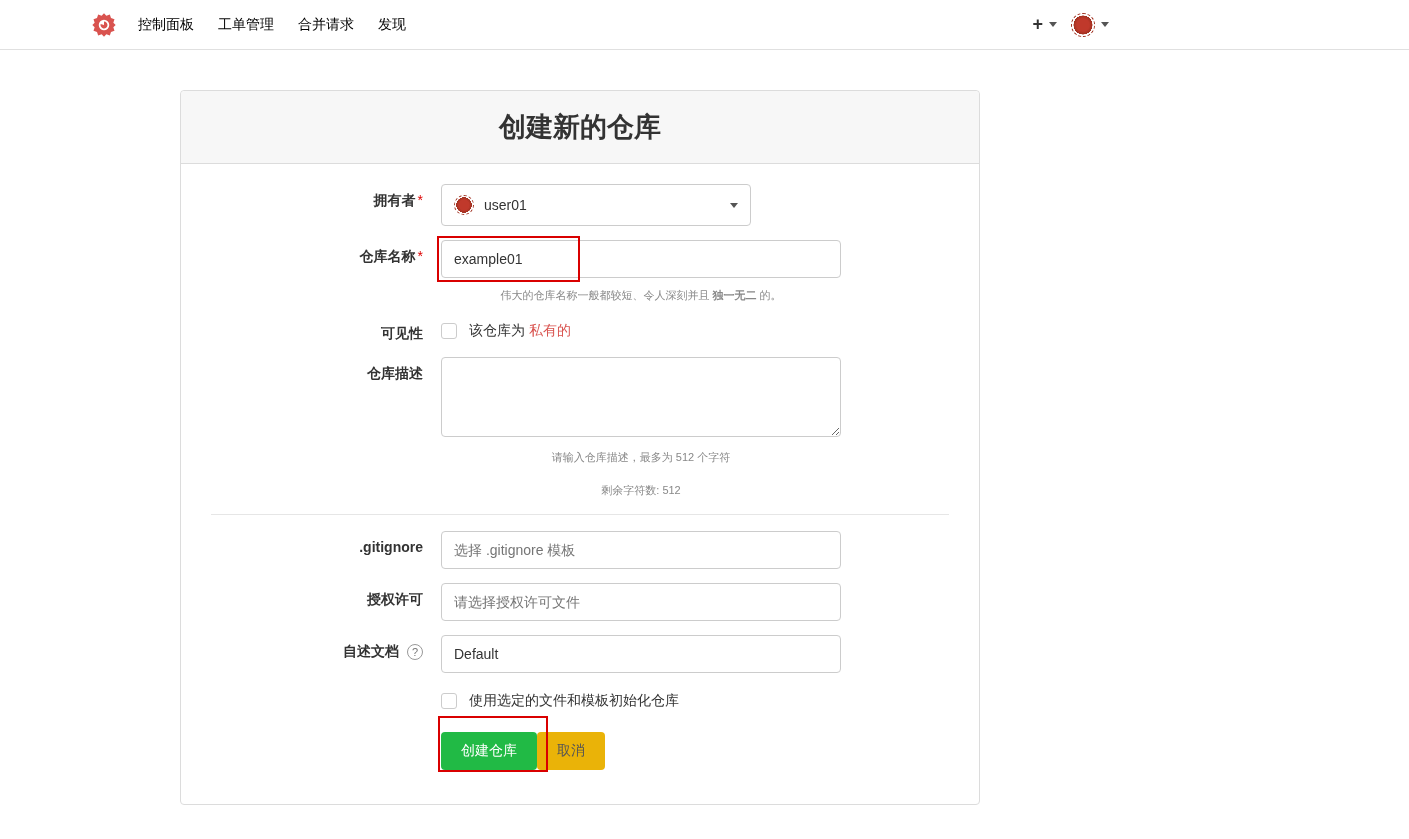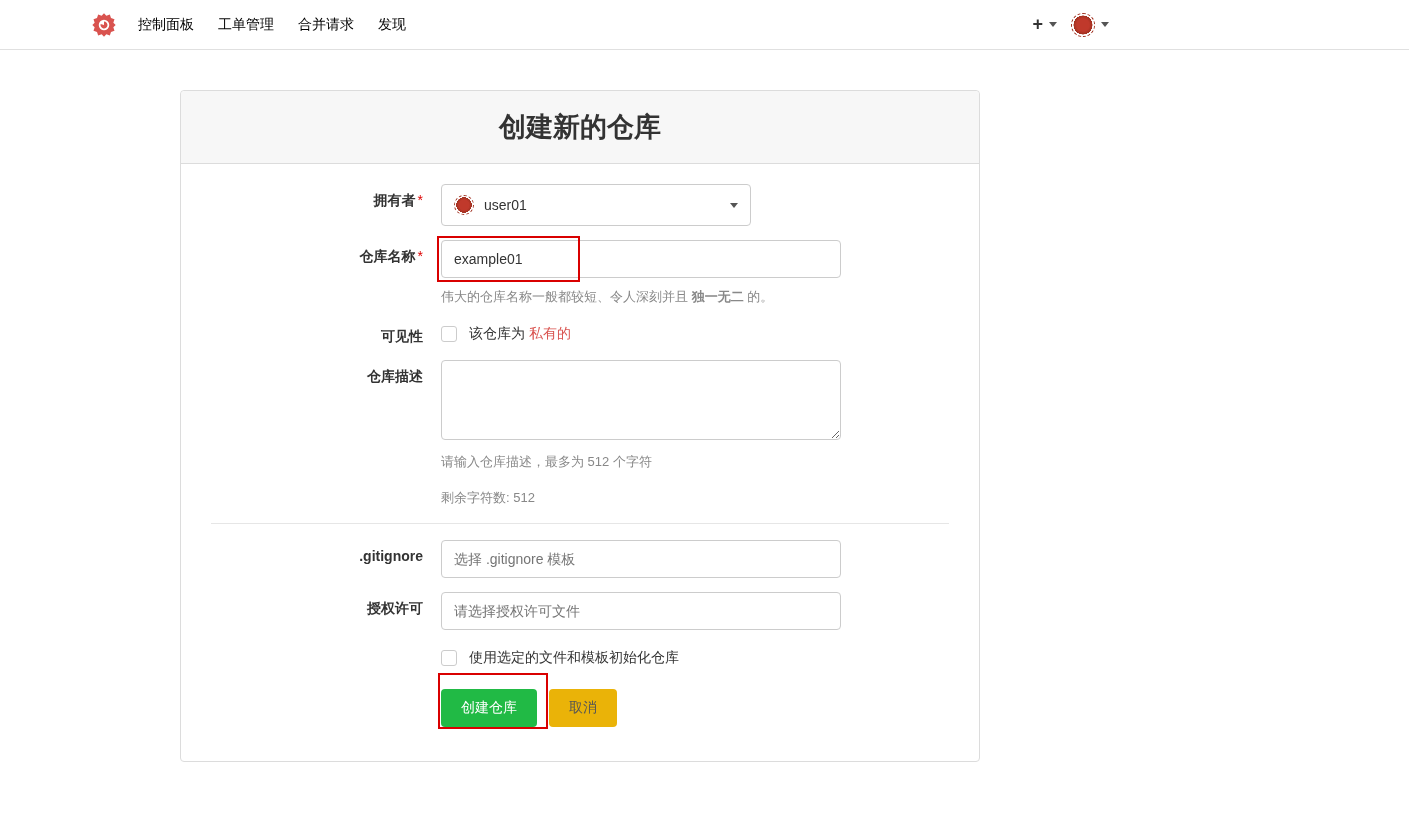--- a/index.html
+++ b/index.html
@@ -57,36 +57,36 @@
 }
 .dropdown .caret { margin-left: auto; }
 .text-input {
   width: 100%; border: 1px solid #ccc; border-radius: 4px;
   padding: 10px 12px; font-size: 14px; color: #333;
 }
 .textarea {
   width: 100%; border: 1px solid #ccc; border-radius: 4px;
   padding: 10px 12px; font-size: 14px; height: 80px; resize: vertical;
 }
-.helper-text { color: #888; font-size: 13px; margin-top: 10px; }
+.helper-text { color: #888; font-size: 11px; margin-top: 10px; text-align: center; }
 .helper-strong { font-weight: bold; color: #888; }
 .red-text { color: #d9534f; }
 .checkbox-row { display: flex; align-items: center; gap: 12px; padding-top: 5px; }
 .checkbox {
   width: 16px; height: 16px; border: 1px solid #ccc; border-radius: 3px;
   cursor: pointer; background: #fff;
 }
 .divider { border: none; border-top: 1px solid #e6e6e6; margin: 16px 0; }
 .placeholder-input { color: #aaa; }
 .help-icon {
   display: inline-block; width: 16px; height: 16px; border: 1px solid #999;
   border-radius: 50%; text-align: center; line-height: 14px; font-size: 11px;
   color: #777; margin-left: 4px; cursor: pointer; font-weight: normal;
 }
-.button-row { display: flex; gap: 12px; margin-top: 8px; }
+.button-row { display: flex; margin-top: 8px; }
 .btn {
   padding: 10px 20px; border-radius: 4px; border: none; cursor: pointer;
   font-size: 14px;
 }
 .btn-primary { background: #21ba45; color: #fff; }
 .btn-secondary { background: #eab308; color: #555; }
 
 
 .highlight-box { border: 2.5px solid #d90000; position: absolute; pointer-events: none; }
 </style>
@@ -191,20 +191,29 @@
 
     <div class="form-row">
       <div class="form-label-col">
         <span>授权许可</span>
       </div>
       <div class="form-field-col">
         <input class="text-input placeholder-input" readonly="" placeholder="请选择授权许可文件" style="">
       </div>
     </div>
 
+    <div class="form-row">
+      <div class="form-label-col">
+        <span>自述文档</span>
+        <span class="help-icon">?</span>
+      </div>
+      <div class="form-field-col">
+        <input class="text-input" readonly="" value="Default" style="">
+      </div>
+    </div>
 
     <div class="form-row">
       <div class="form-label-col"></div>
       <div class="form-field-col checkbox-row">
         <div class="checkbox"></div>
         <span>使用选定的文件和模板初始化仓库</span>
       </div>
     </div>
 
     <div class="form-row" style="position:relative;">

